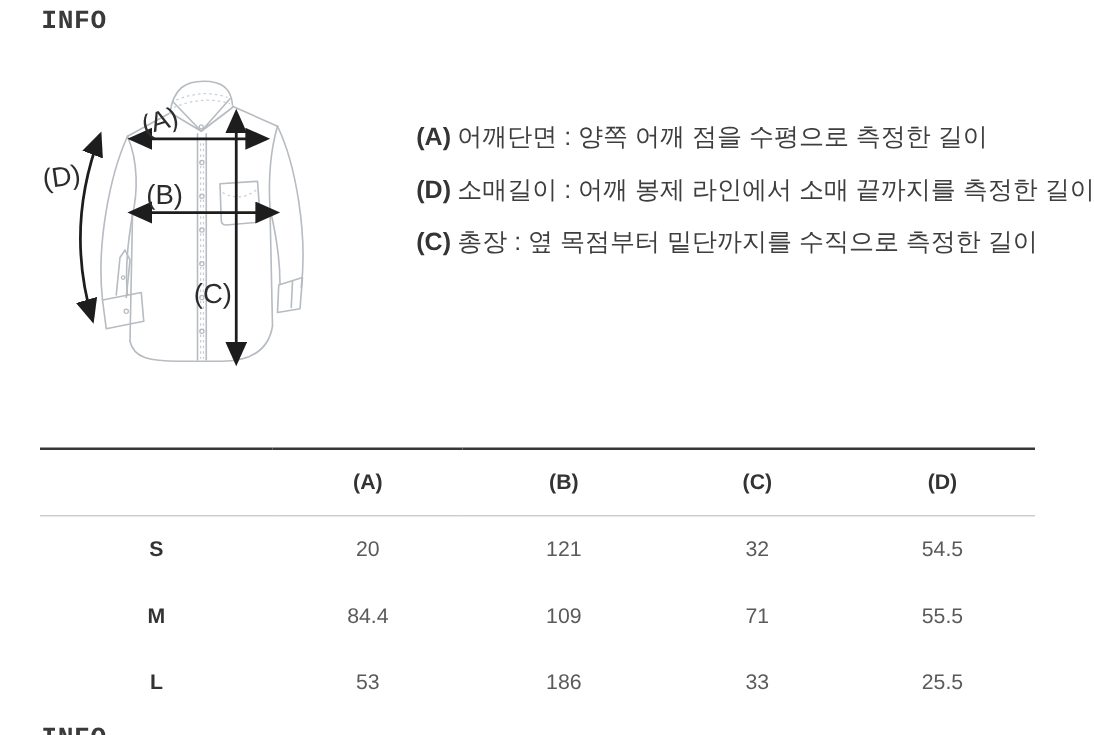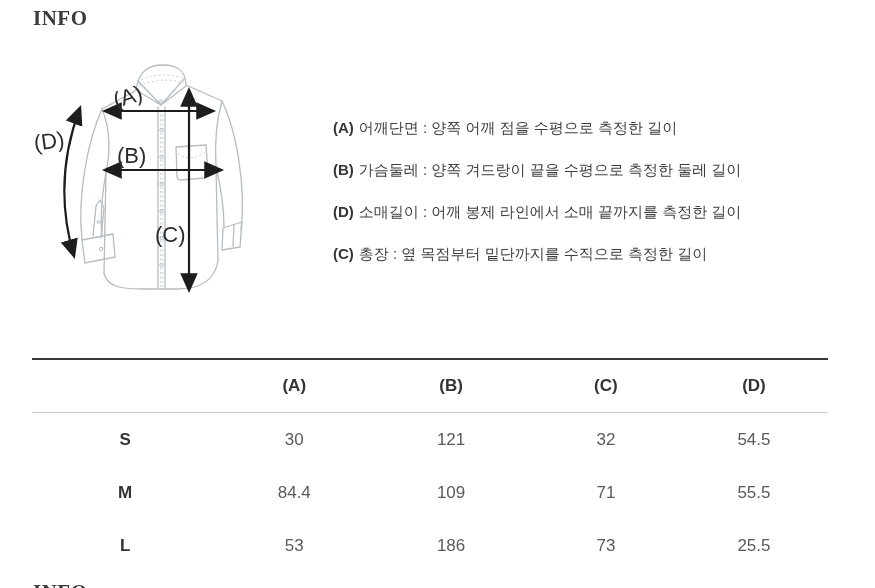--- a/index.html
+++ b/index.html
@@ -2,28 +2,28 @@
 <html><head>
 <meta charset="utf-8">
 <style>
   html,body{margin:0;padding:0;background:#ffffff;}
   .page{
     position:relative;width:875px;height:588px;background:#ffffff;
     overflow:hidden;font-family:"Liberation Sans",sans-serif;
   }
   .section-title{
     position:absolute;left:33px;top:6px;margin:0;
-    font-family:Liberation Serif, serif;
+    font-family:Liberation Mono, monospace;
     font-size:21px;font-weight:700;color:#3a3a3a;letter-spacing:0.5px;
   }
   .section-title.bottom{top:580px;}
   .diagram{position:absolute;left:25px;top:60px;width:290px;height:270px;}
   .descriptions{
-    position:absolute;left:333px;top:107px;width:530px;
-    font-size:15px;line-height:42px;color:#3e3e3e;white-space:nowrap;
+    position:absolute;left:333px;top:89px;width:530px;
+    font-size:20px;line-height:42px;color:#3e3e3e;white-space:nowrap;
   }
   .desc-line .prefix{font-weight:700;color:#343434;margin-right:5px;}
   .size-table{
     position:absolute;left:32px;top:358px;width:796px;
     border-collapse:collapse;table-layout:fixed;
     border-top:2px solid #383838;
   }
   .size-table thead th{
     height:52px;font-size:17px;font-weight:700;color:#333333;
     text-align:center;vertical-align:middle;padding:0;
@@ -119,23 +119,20 @@
         <text x="9" y="89" transform="rotate(-8 22 82)">(D)</text>
       </g>
     </svg>
   </div>
 
   <div class="descriptions">
     <div class="desc-line">
       <span class="prefix">(A)</span><span>어깨단면 : 양쪽 어깨 점을 수평으로 측정한 길이</span>
     </div>
     <div class="desc-line">
-      <span class="prefix">(B)</span><span>가슴둘레 : 양쪽 겨드랑이 끝을 수평으로 측정한 둘레 길이</span>
-    </div>
-    <div class="desc-line">
       <span class="prefix">(D)</span><span>소매길이 : 어깨 봉제 라인에서 소매 끝까지를 측정한 길이</span>
     </div>
     <div class="desc-line">
       <span class="prefix">(C)</span><span>총장 : 옆 목점부터 밑단까지를 수직으로 측정한 길이</span>
     </div>
   </div>
 
   <table class="size-table">
     <colgroup>
       <col style="width:23.4%">
@@ -149,37 +146,37 @@
         <th></th>
         <th>(A)</th>
         <th>(B)</th>
         <th>(C)</th>
         <th>(D)</th>
       </tr>
     </thead>
     <tbody>
       <tr>
         <th>S</th>
-        <td>30</td>
+        <td>20</td>
         <td>121</td>
         <td>32</td>
         <td>54.5</td>
       </tr>
       <tr>
         <th>M</th>
         <td>84.4</td>
         <td>109</td>
         <td>71</td>
         <td>55.5</td>
       </tr>
       <tr>
         <th>L</th>
         <td>53</td>
         <td>186</td>
-        <td>73</td>
+        <td>33</td>
         <td>25.5</td>
       </tr>
     </tbody>
   </table>
 
   <h2 class="section-title bottom">INFO</h2>
 
 </div>
 
 </body></html>

